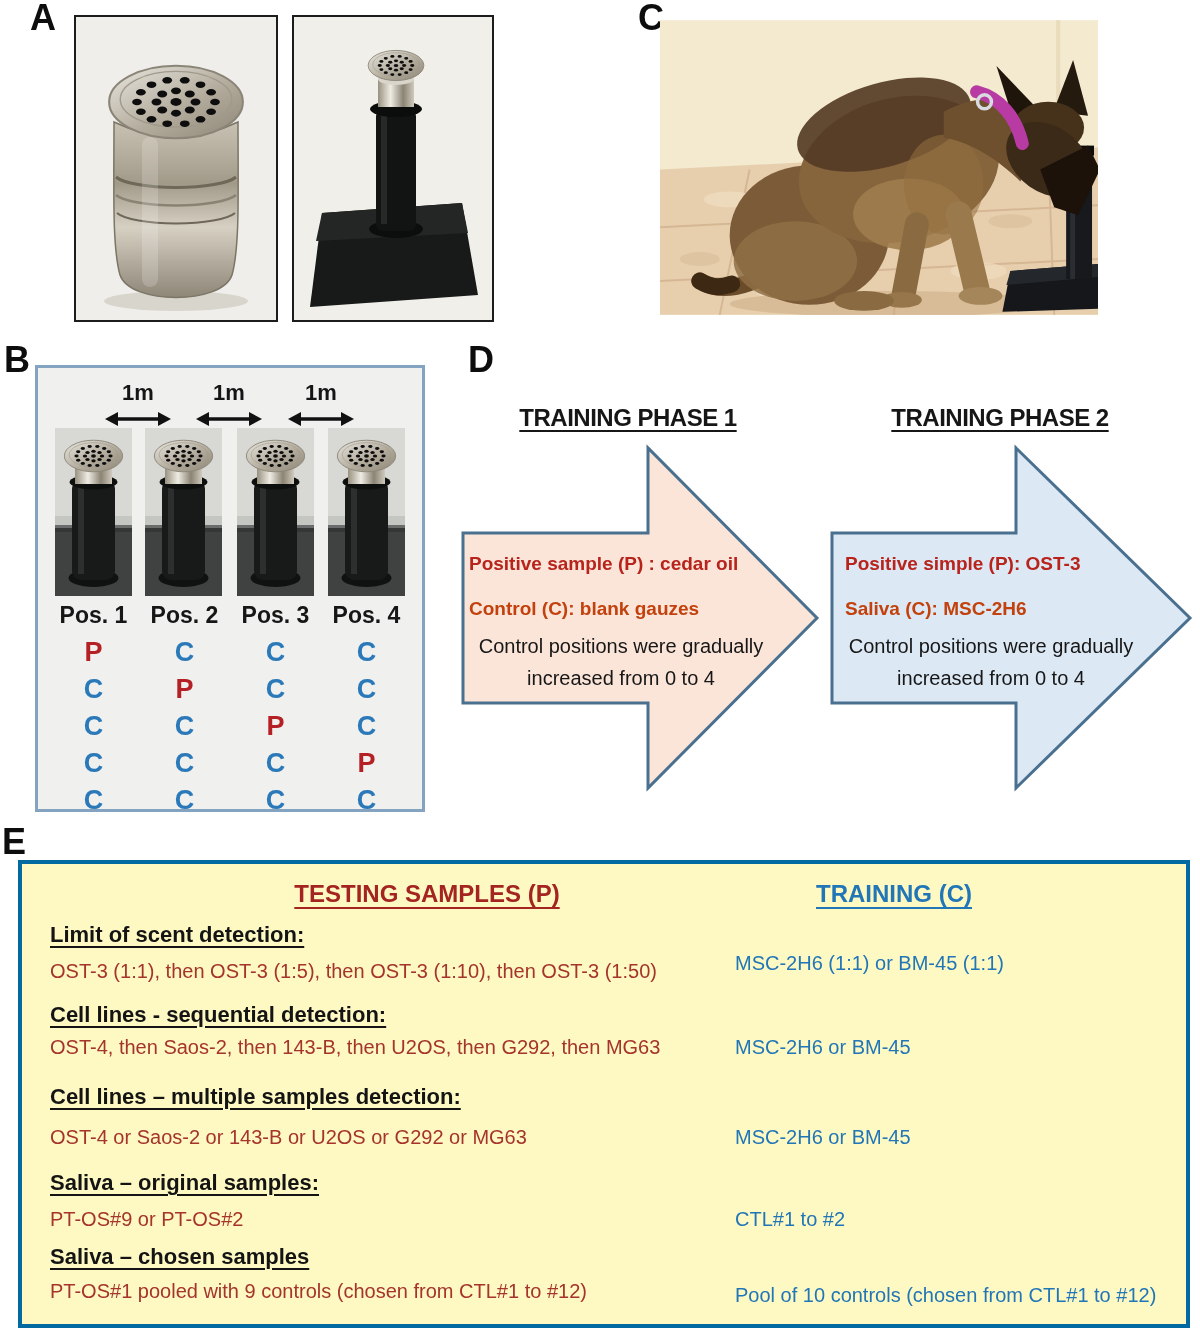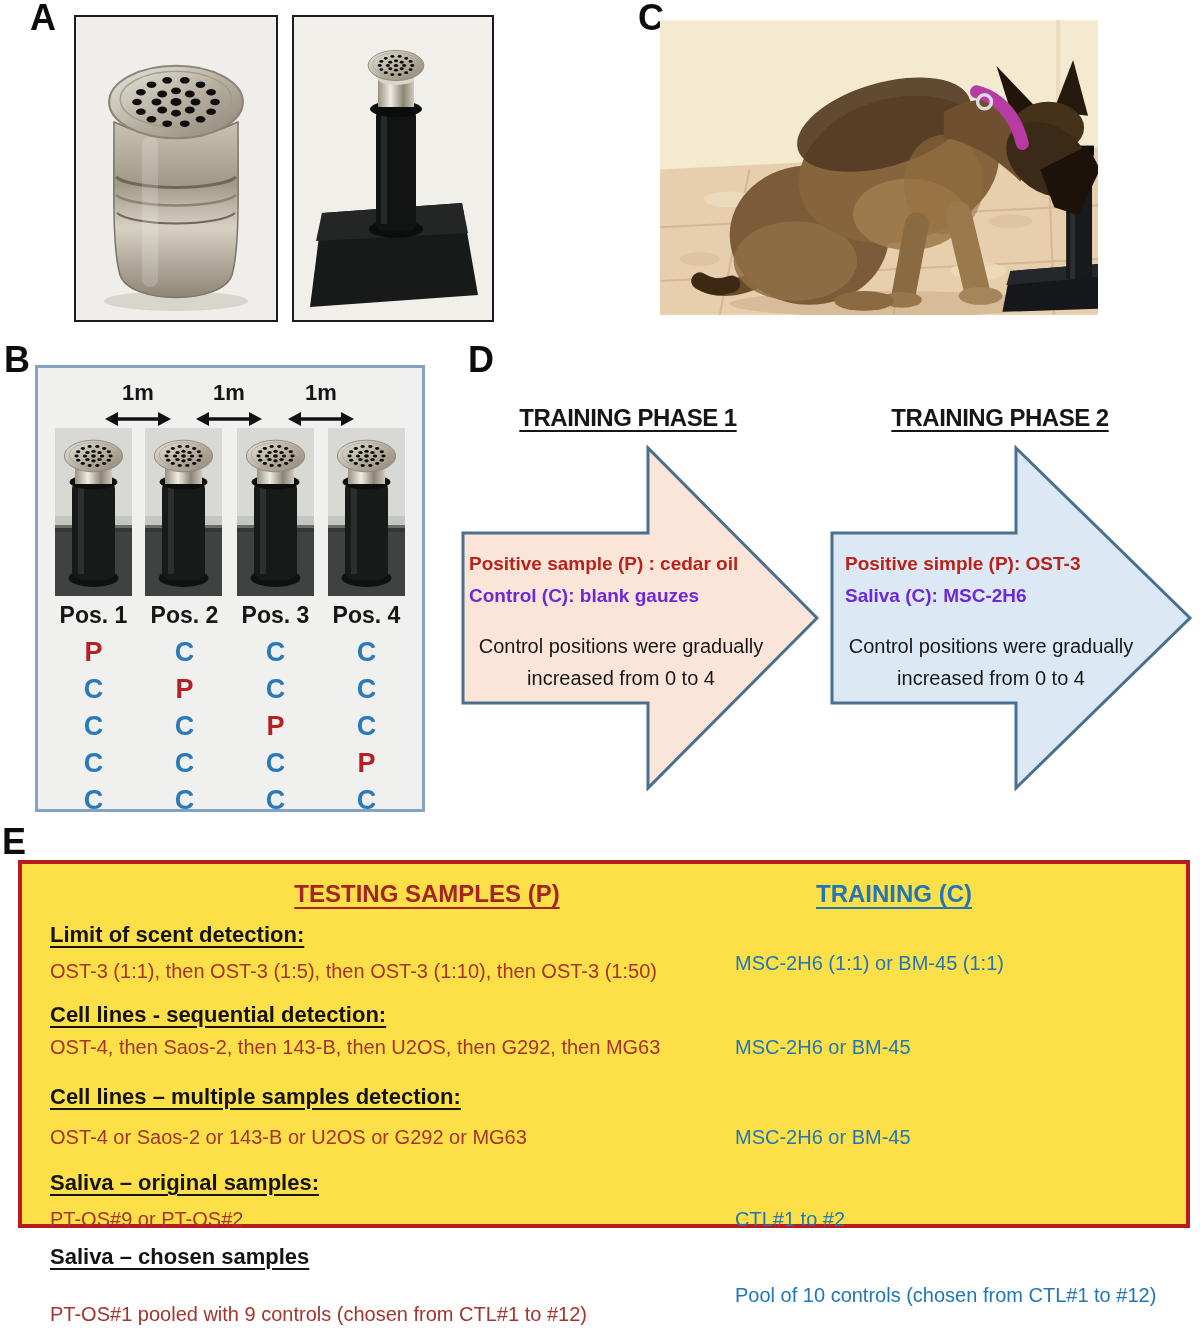--- a/index.html
+++ b/index.html
@@ -25,28 +25,28 @@
   .matrix{top:266px;grid-auto-rows:37px;}
   .matrix span{text-align:center;font-size:27px;font-weight:bold;line-height:37px;}
 
   
   .ptitle{position:absolute;top:404px;width:224px;text-align:center;font-size:24px;
           font-weight:bold;color:#161616;text-decoration:underline;
           text-underline-offset:4px;letter-spacing:-0.5px;}
   .phase{position:absolute;top:443px;width:372px;height:350px;}
   .phase .txt{position:absolute;line-height:1.15;}
   .ln-pos{left:14px;top:110px;font-size:19px;font-weight:bold;color:#b8231c;white-space:nowrap;}
-  .ln-ctl{left:14px;top:142px;font-size:19px;font-weight:bold;color:#6d28d9;white-space:nowrap;}
+  .ln-ctl{left:14px;top:155px;font-size:19px;font-weight:bold;color:#c2410c;white-space:nowrap;}
   .ln-n1{left:10px;top:192px;width:312px;text-align:center;font-size:20px;color:#171717;}
   .ln-n2{left:10px;top:224px;width:312px;text-align:center;font-size:20px;color:#171717;}
   .phase2 .ln-pos,.phase2 .ln-ctl{left:20px;}
 
   
-  .ebox{position:absolute;left:18px;top:860px;width:1172px;height:368px;
-        background:#fde047;border:4px solid #b91c1c;}
+  .ebox{position:absolute;left:18px;top:860px;width:1172px;height:468px;
+        background:#fef9c3;border:4px solid #0369a1;}
   .ehead{position:absolute;top:16px;font-size:24px;font-weight:bold;
          text-decoration:underline;text-underline-offset:5px;text-align:center;}
   .ehead.red{left:240px;width:330px;color:#a32421;}
   .ehead.blue{left:712px;width:320px;color:#2176b7;}
   .sec-h{position:absolute;left:28px;font-size:22px;font-weight:bold;color:#141414;
          text-decoration:underline;text-underline-offset:4px;white-space:nowrap;}
   .sec-s{position:absolute;left:28px;font-size:20px;color:#a5342c;white-space:nowrap;}
   .sec-c{position:absolute;left:713px;font-size:20px;color:#2176b7;white-space:nowrap;}
 </style>
 </head>
@@ -327,17 +327,17 @@
 
     <div class="sec-h" style="top:220px">Cell lines – multiple samples detection:</div>
     <div class="sec-s" style="top:262px">OST-4 or Saos-2 or 143-B or U2OS or G292 or MG63</div>
     <div class="sec-c" style="top:262px">MSC-2H6 or BM-45</div>
 
     <div class="sec-h" style="top:306px">Saliva – original samples:</div>
     <div class="sec-s" style="top:344px">PT-OS#9 or PT-OS#2</div>
     <div class="sec-c" style="top:344px">CTL#1 to #2</div>
 
     <div class="sec-h" style="top:380px">Saliva – chosen samples</div>
-    <div class="sec-s" style="top:439px">PT-OS#1 pooled with 9 controls (chosen from CTL#1 to #12)</div>
+    <div class="sec-s" style="top:416px">PT-OS#1 pooled with 9 controls (chosen from CTL#1 to #12)</div>
     <div class="sec-c" style="top:420px">Pool of 10 controls (chosen from CTL#1 to #12)</div>
   </div>
 
 </div>
 
 </body></html>

